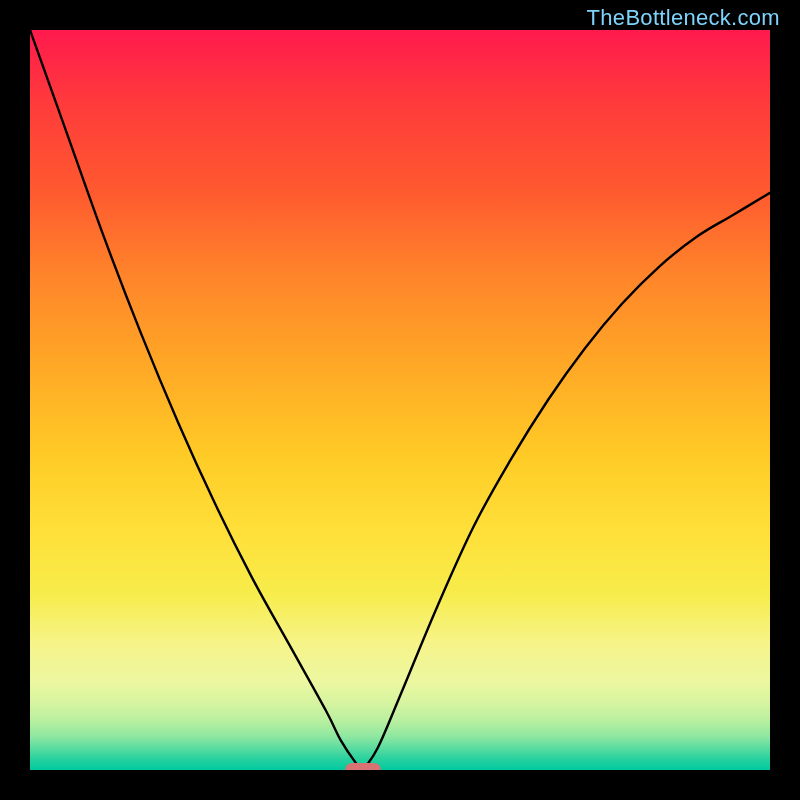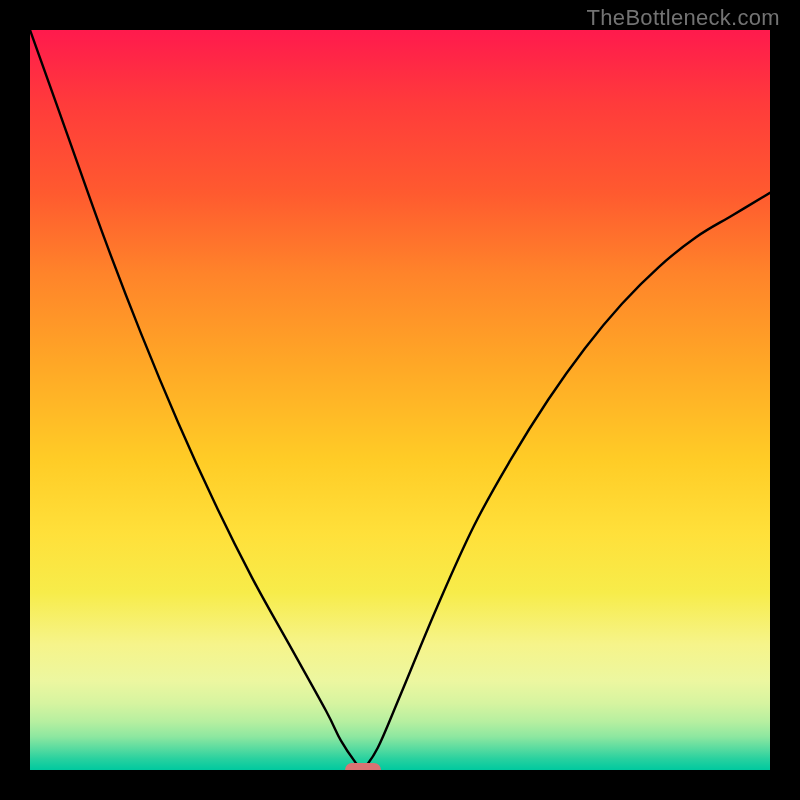--- a/index.html
+++ b/index.html
@@ -38,21 +38,21 @@
       #8de7a0 95.5%,
       #5cdca0 97%,
       #28d19f 98.5%,
       #00c99f 100%
     );
   }
   .watermark {
     position: absolute;
     top: 5px;
     right: 20px;
-    color: #737373;
+    color: #7dd3fc;
     font-size: 22px;
     font-weight: 500;
     letter-spacing: 0.3px;
     user-select: none;
   }
   svg.curve {
     position: absolute;
     inset: 0;
   }
   .marker {

